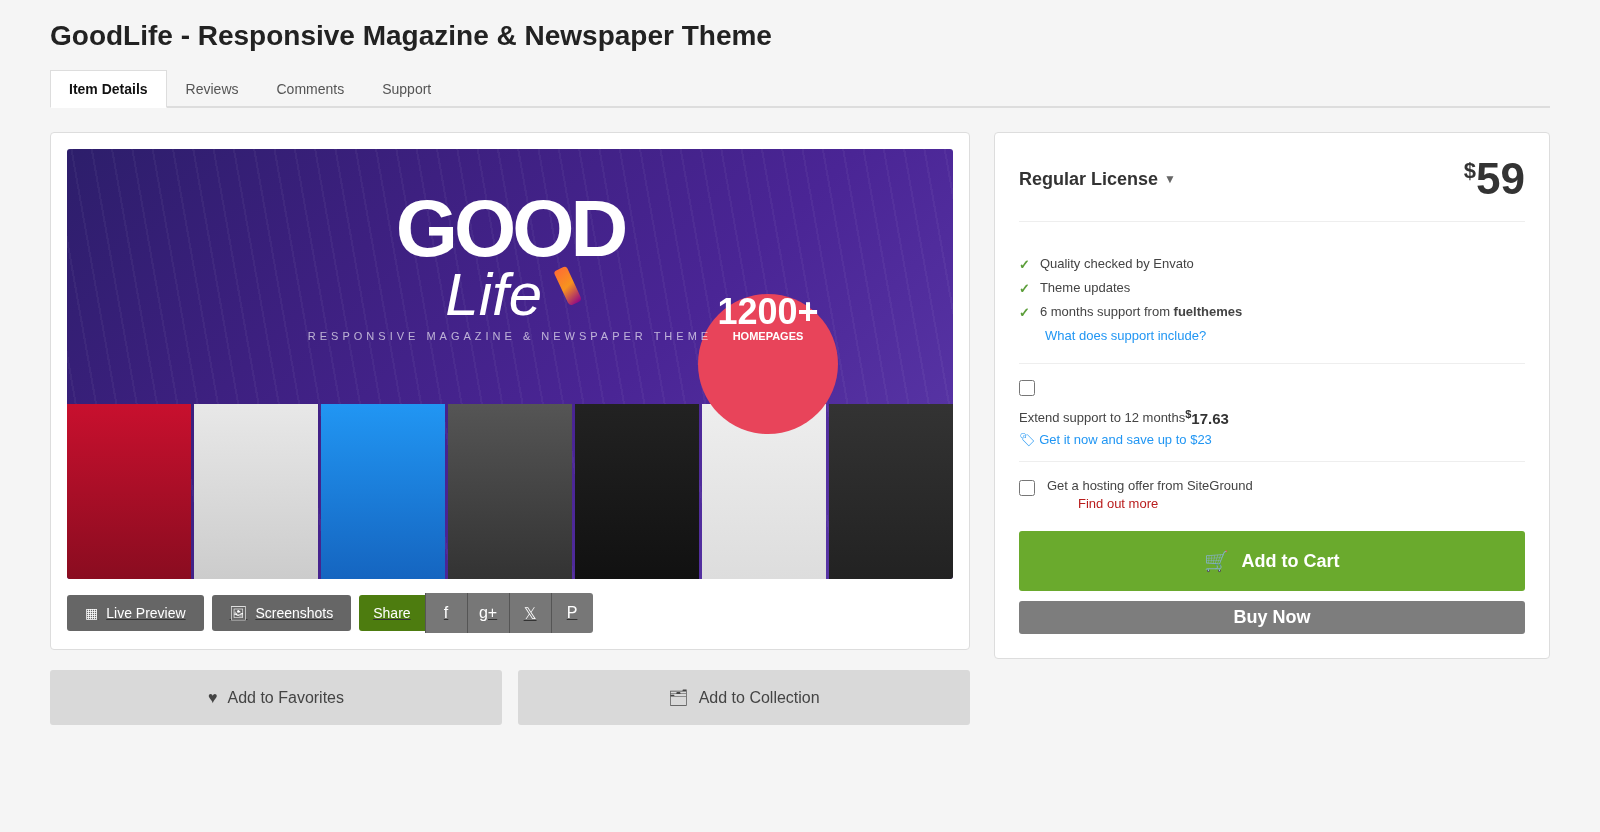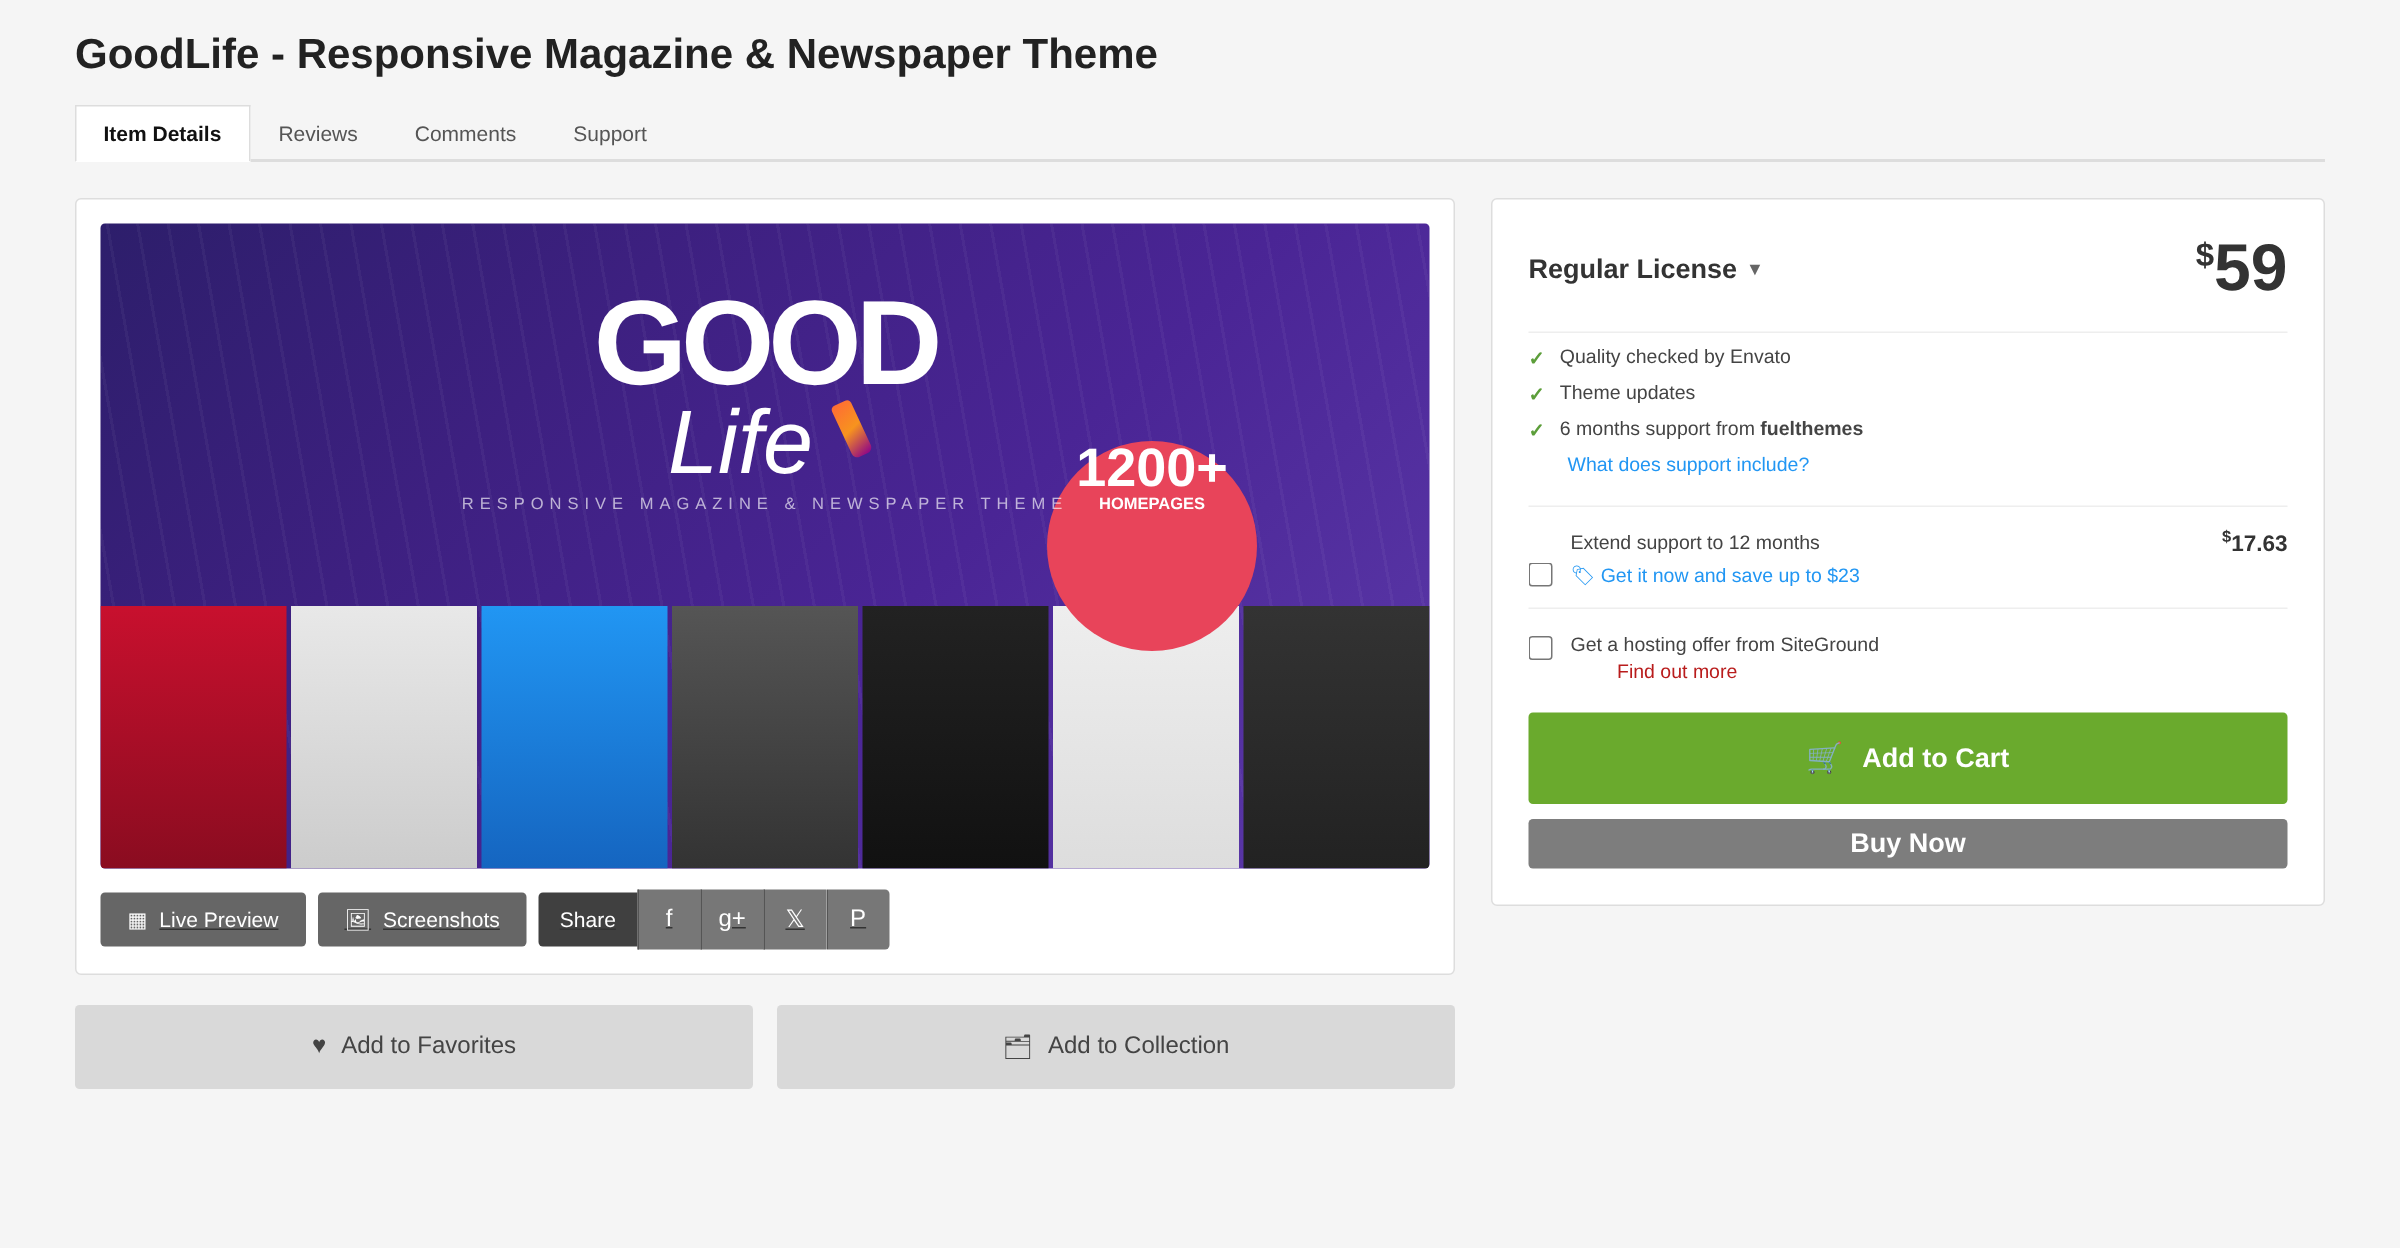--- a/index.html
+++ b/index.html
@@ -180,21 +180,21 @@
       cursor: pointer;
       font-size: 14px;
     }
     .share-group {
       display: flex;
       align-items: center;
       gap: 0;
     }
     .share-label {
       padding: 10px 14px;
-      background: #404040;
+      background: #4d7c0f;
       color: #fff;
       border-radius: 3px 0 0 3px;
       font-size: 14px;
       cursor: default;
     }
     .share-btn {
       width: 42px;
       height: 40px;
       display: flex;
       align-items: center;
@@ -238,21 +238,21 @@
     .price-card {
       background: #fff;
       border: 1px solid #ddd;
       border-radius: 4px;
       padding: 24px;
     }
     .license-header {
       display: flex;
       align-items: center;
       justify-content: space-between;
-      margin-bottom: 8px;
+      margin-bottom: 34px;
       padding-bottom: 20px;
       border-bottom: 1px solid #eee;
     }
     .license-title {
       display: flex;
       align-items: center;
       gap: 6px;
       font-size: 18px;
       font-weight: 700;
       color: #333;
@@ -285,26 +285,27 @@
     }
     .feature-item .check {
       color: #5c9e3a;
       font-weight: 700;
       flex-shrink: 0;
       margin-top: 1px;
     }
     .feature-item a { color: #2196F3; text-decoration: none; }
     .extend-support {
       display: flex;
-      align-items: flex-end;
+      align-items: flex-start;
       gap: 12px;
       padding: 14px 0;
       border-top: 1px solid #eee;
       border-bottom: 1px solid #eee;
       margin-bottom: 16px;
+      flex-direction: column;
     }
     .extend-support input[type="checkbox"] {
       margin-top: 2px;
       width: 16px;
       height: 16px;
       flex-shrink: 0;
     }
     .extend-support-text {
       flex: 1;
     }

